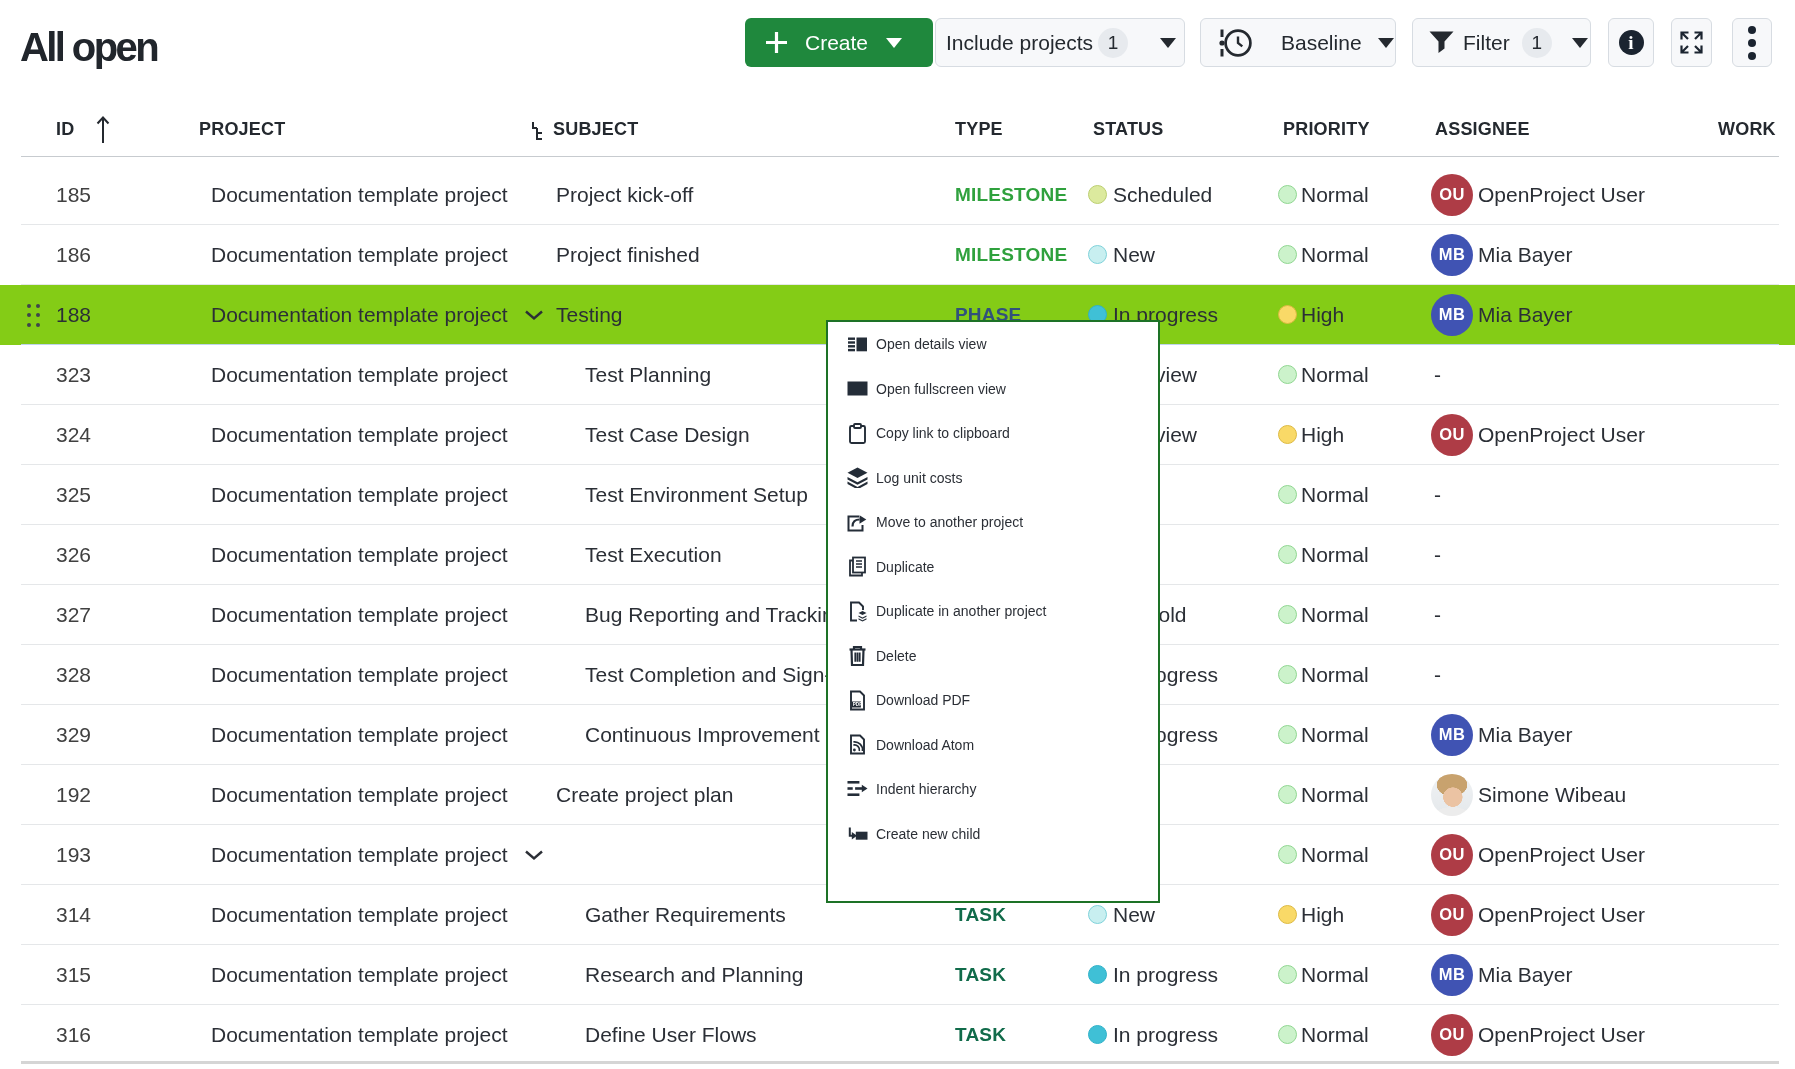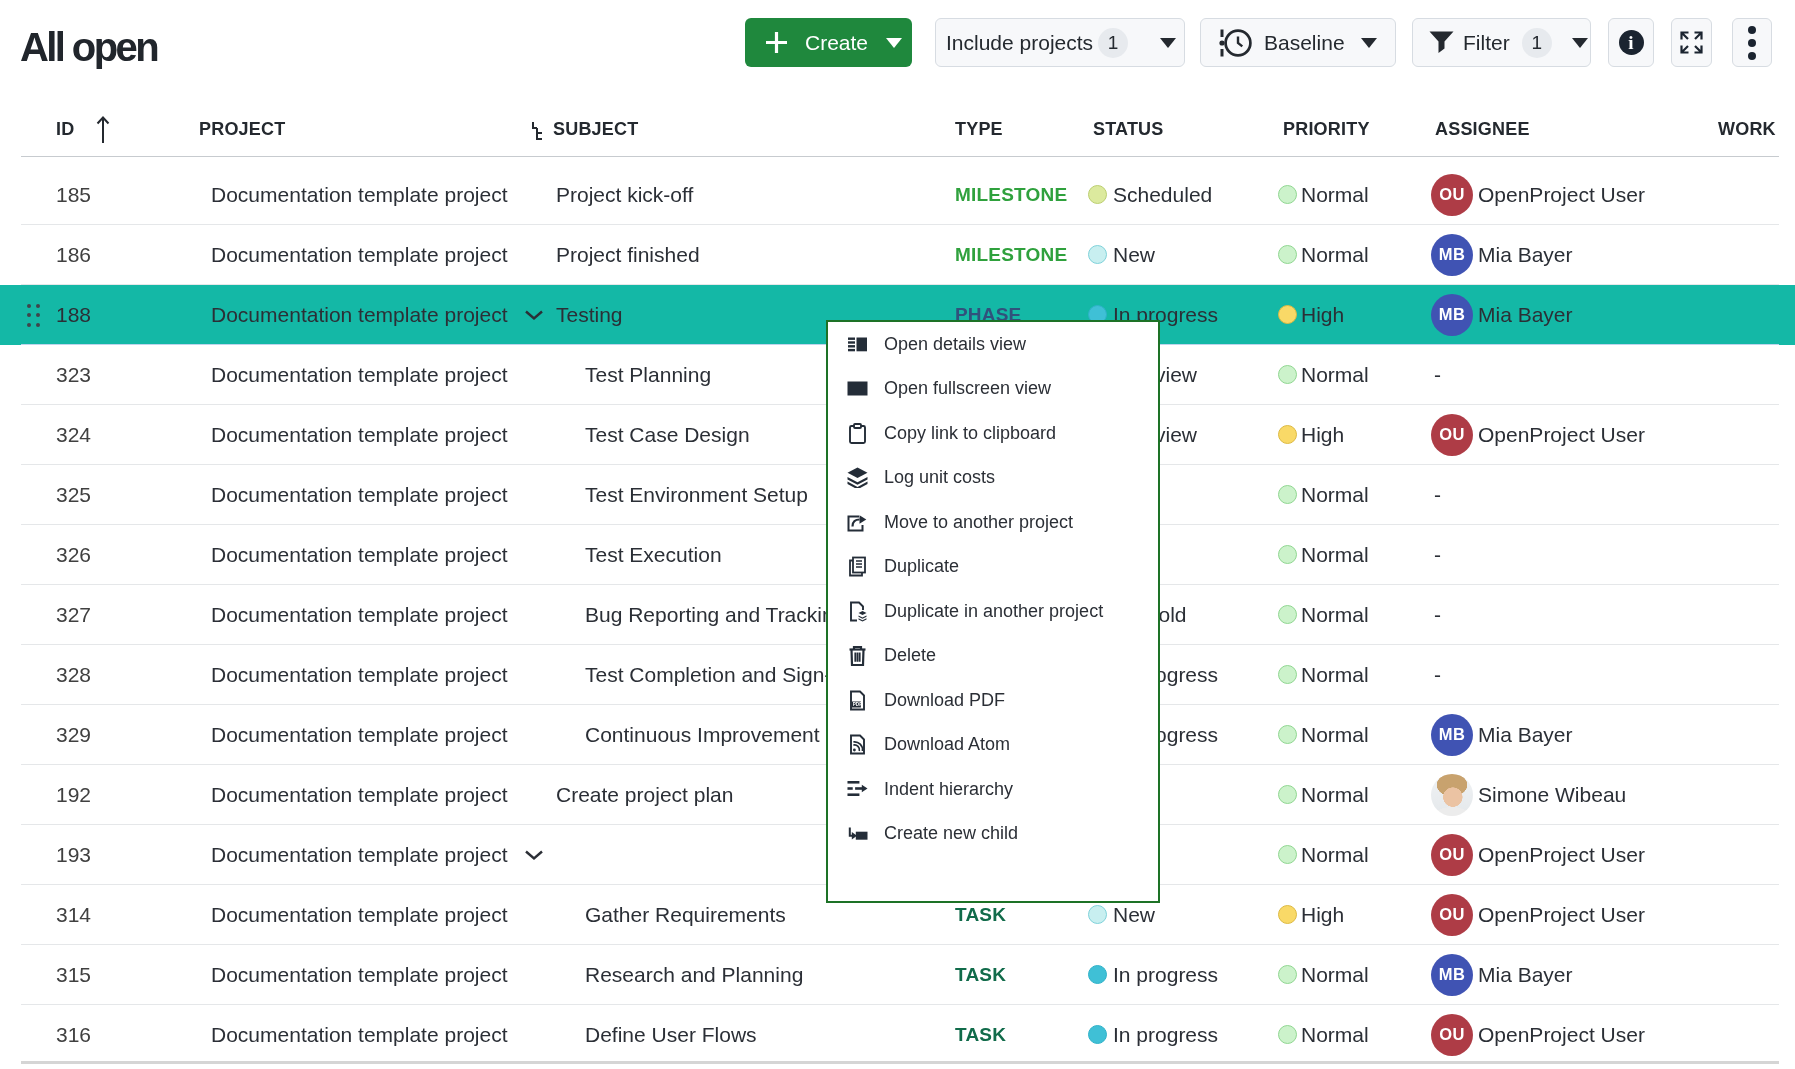--- a/index.html
+++ b/index.html
@@ -8,21 +8,21 @@
 .btn { position:absolute; top:18px; height:49px; border-radius:6px; display:flex; align-items:center; font-size:21px; color:#24292f; background:#f7f8fa; border:1px solid #d7dce2; white-space:nowrap; }
 .caret { width:0; height:0; border-left:8.5px solid transparent; border-right:8.5px solid transparent; border-top:10px solid #24292f; display:inline-block; }
 .badge { background:#e7eaee; color:#24292f; border-radius:15px; min-width:30px; height:30px; display:inline-flex; align-items:center; justify-content:center; font-size:19px; }
 
 .th { position:absolute; top:119px; font-size:18px; font-weight:bold; color:#24292f; letter-spacing:0.2px; }
 .hdrline { position:absolute; left:21px; right:16px; top:156px; height:1px; background:#c7cbcf; }
 
 #rows { position:absolute; left:0; top:165px; width:1795px; }
 .row { position:relative; height:60px; }
 .row:after { content:""; position:absolute; left:21px; right:16px; bottom:0; height:1px; background:#e5e7e9; }
-.row.sel { background:#14b8a6; }
+.row.sel { background:#84cc16; }
 .row.sel:after { background:#bed4ec; }
 .row.last { height:59px; }
 .row.last:after { height:3px; background:#d5d5d5; }
 .cell { position:absolute; top:0; height:59px; line-height:59px; font-size:21px; color:#2b2f36; white-space:nowrap; }
 .cid { left:56px; color:#404040; }
 .cid.dark { color:#2b2f36; }
 .cproj { left:199px;margin-left:12px; }
 .ctype { left:955px; font-weight:bold; font-size:19px; letter-spacing:0.2px; }
 .dot { position:absolute; top:20px; width:19px; height:19px; border-radius:50%; border:1.5px solid; }
 .chev { position:absolute; left:524px; top:24px; }
@@ -31,44 +31,44 @@
   radial-gradient(circle at 52% 55%, #ebc3a3 0 30%, rgba(0,0,0,0) 31%),
   radial-gradient(ellipse 60% 45% at 50% 26%, #c8a26e 0 60%, rgba(0,0,0,0) 61%),
   radial-gradient(ellipse 70% 35% at 50% 100%, #ececec 0 60%, rgba(0,0,0,0) 61%),
   linear-gradient(#f0f2f4,#e4e8eb); }
 .grip { position:absolute; left:27px; top:19px; width:16px; height:27px; display:grid; grid-template-columns:4px 4px; grid-auto-rows:4px; column-gap:4.6px; row-gap:5.4px; }
 .grip i { background:#3f454c; border-radius:50%; }
 
 #menu { position:absolute; left:826px; top:320px; width:334px; height:583px; background:#fff; border:2px solid #1d7226; z-index:10; }
 .mi { height:44.53px; display:flex; align-items:center; }
 .mic { width:21px; height:21px; margin-left:19px; display:inline-flex; }
-.mtx { margin-left:16px; font-size:18px; color:#2b2f36; }
+.mtx { margin-left:8px; font-size:14px; color:#2b2f36; }
 </style></head><body>
 <h1>All open</h1>
 
-<div class="btn" style="left:745px; width:167px; background:#1f883d; border:none; color:#fff;">
+<div class="btn" style="left:745px; width:188px; background:#1f883d; border:none; color:#fff;">
   <svg style="margin-left:20px" width="23" height="23" viewBox="0 0 23 23">
       <path d="M11.5 1 V22 M1 11.5 H22" stroke="#fff" stroke-width="3.2"></path>
     </svg>
   <span style="margin-left:17px">Create</span>
   <span class="caret" style="border-top-color:#fff; margin-left:18px;"></span>
 </div>
 <div class="btn" style="left:935px; width:250px;">
   <span style="margin-left:10px">Include projects</span>
   <span class="badge" style="margin-left:5px">1</span>
   <span class="caret" style="margin-left:32px"></span>
 </div>
 <div class="btn" style="left:1200px; width:196px;">
   <svg style="margin-left:17px" width="35" height="34" viewBox="0 0 35 34" fill="none">
     <path d="M4 3.5 V11 M4 15 V19 M4 23 V30.5" stroke="#24292f" stroke-width="3"></path>
     <circle cx="4" cy="17" r="2.6" fill="#24292f"></circle>
     <circle cx="20" cy="17" r="12.4" stroke="#24292f" stroke-width="2.7"></circle>
     <path d="M20 10.5 V17 L24.3 20.4" stroke="#24292f" stroke-width="2.4"></path>
   </svg>
-  <span style="margin-left:11px">Baseline</span>
+  <span style="margin-left:28px">Baseline</span>
   <span class="caret" style="margin-left:16px"></span>
 </div>
 <div class="btn" style="left:1412px; width:179px;">
   <svg style="margin-left:16px" width="25" height="23" viewBox="0 0 25 23">
       <path d="M0.5 0.5 H24.5 L15.5 10.6 V17.6 L9.5 22 V10.6 Z" fill="#24292f"></path>
     </svg>
   <span style="margin-left:9px">Filter</span>
   <span class="badge" style="margin-left:12px">1</span>
   <span class="caret" style="margin-left:20px"></span>
 </div>

